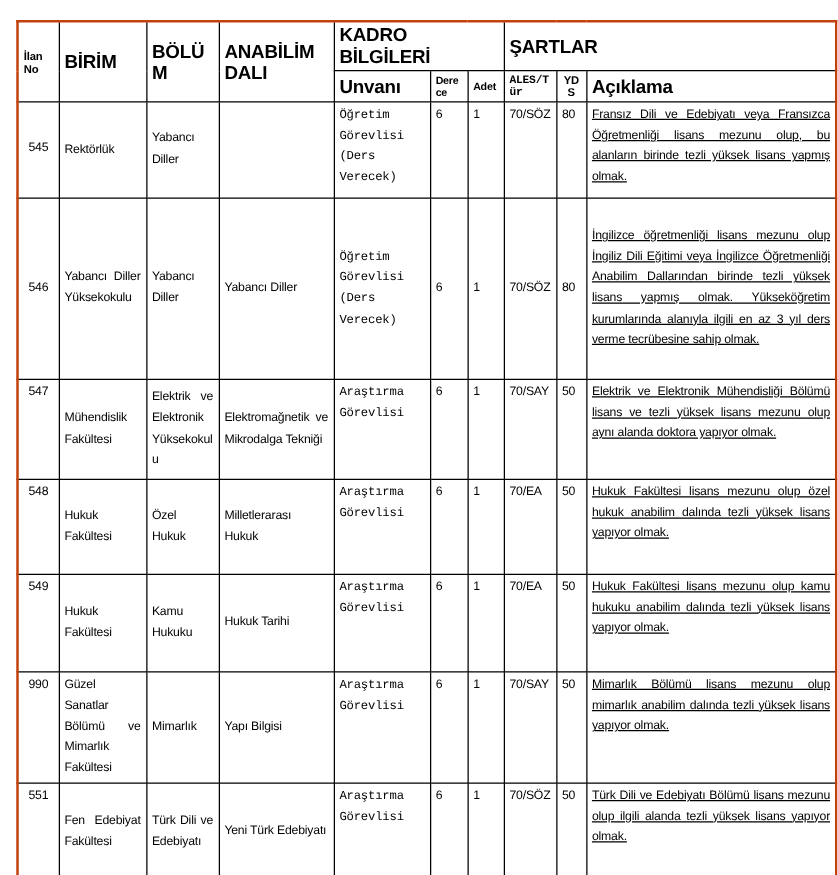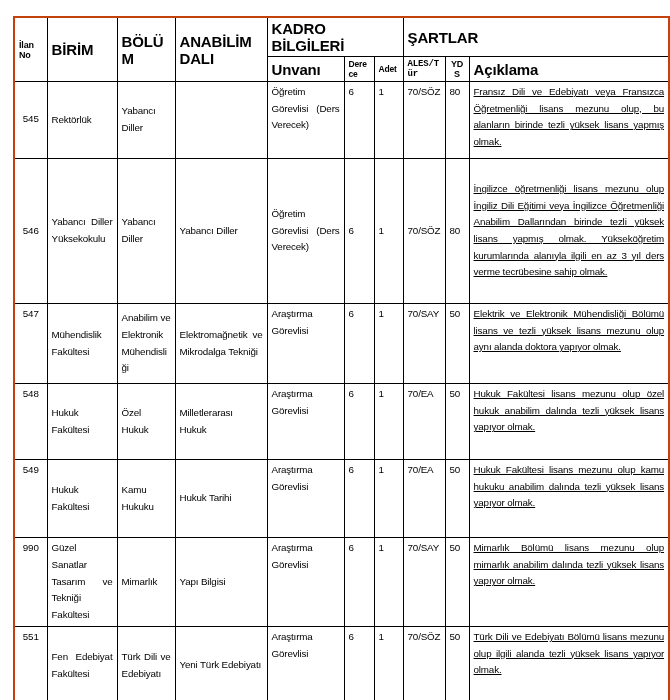--- a/index.html
+++ b/index.html
@@ -39,21 +39,21 @@
   
   td{
     font-size:9.8px;
     line-height:1.7;
     vertical-align:top;
   }
   td.c-ilan{text-align:center;vertical-align:top;padding-top:3px;}
   td.c-birim, td.c-bolum, td.c-anabilim{
     vertical-align:middle;text-align:justify;
   }
-  td.c-unvan{vertical-align:top;text-align:justify;padding-top:3px;}
+  td.c-unvan{vertical-align:top;text-align:justify;padding-top:3px;font-family:Liberation Mono, monospace;}
   td.c-num{vertical-align:top;padding-top:3px;}
   td.c-aciklama{vertical-align:top;text-align:justify;padding:3px 5px;text-decoration:underline;}
   
   tr.r0{height:77px;}
   tr.r1{height:145px;}
   tr.r2{height:80px;}
   tr.r3{height:76px;}
   tr.r4{height:78px;}
   tr.r5{height:89px;}
   tr.r6{height:79px;}
@@ -118,21 +118,21 @@
         <td class="c-unvan">Öğretim Görevlisi (Ders Verecek)</td>
         <td class="c-num">6</td>
         <td class="c-num">1</td>
         <td class="c-num">70/SÖZ</td>
         <td class="c-num">80</td>
         <td class="c-aciklama">İngilizce öğretmenliği lisans mezunu olup İngiliz Dili Eğitimi veya İngilizce Öğretmenliği Anabilim Dallarından birinde tezli yüksek lisans yapmış olmak. Yükseköğretim kurumlarında alanıyla ilgili en az 3 yıl ders verme tecrübesine sahip olmak.</td>
       </tr>
       <tr class="r2">
         <td class="c-ilan">547</td>
         <td class="c-birim">Mühendislik Fakültesi</td>
-        <td class="c-bolum">Anabilim ve Elektronik Mühendisliği</td>
+        <td class="c-bolum">Elektrik ve Elektronik Yüksekokulu</td>
         <td class="c-anabilim">Elektromağnetik ve Mikrodalga Tekniği</td>
         <td class="c-unvan">Araştırma Görevlisi</td>
         <td class="c-num">6</td>
         <td class="c-num">1</td>
         <td class="c-num">70/SAY</td>
         <td class="c-num">50</td>
         <td class="c-aciklama">Elektrik ve Elektronik Mühendisliği Bölümü lisans ve tezli yüksek lisans mezunu olup aynı alanda doktora yapıyor olmak.</td>
       </tr>
       <tr class="r3">
         <td class="c-ilan">548</td>
@@ -153,21 +153,21 @@
         <td class="c-anabilim">Hukuk Tarihi</td>
         <td class="c-unvan">Araştırma Görevlisi</td>
         <td class="c-num">6</td>
         <td class="c-num">1</td>
         <td class="c-num">70/EA</td>
         <td class="c-num">50</td>
         <td class="c-aciklama">Hukuk Fakültesi lisans mezunu olup kamu hukuku anabilim dalında tezli yüksek lisans yapıyor olmak.</td>
       </tr>
       <tr class="r5">
         <td class="c-ilan">990</td>
-        <td class="c-birim">Güzel Sanatlar Tasarım ve Tekniği Fakültesi</td>
+        <td class="c-birim">Güzel Sanatlar Bölümü ve Mimarlık Fakültesi</td>
         <td class="c-bolum">Mimarlık</td>
         <td class="c-anabilim">Yapı Bilgisi</td>
         <td class="c-unvan">Araştırma Görevlisi</td>
         <td class="c-num">6</td>
         <td class="c-num">1</td>
         <td class="c-num">70/SAY</td>
         <td class="c-num">50</td>
         <td class="c-aciklama">Mimarlık Bölümü lisans mezunu olup mimarlık anabilim dalında tezli yüksek lisans yapıyor olmak.</td>
       </tr>
       <tr class="r6">

